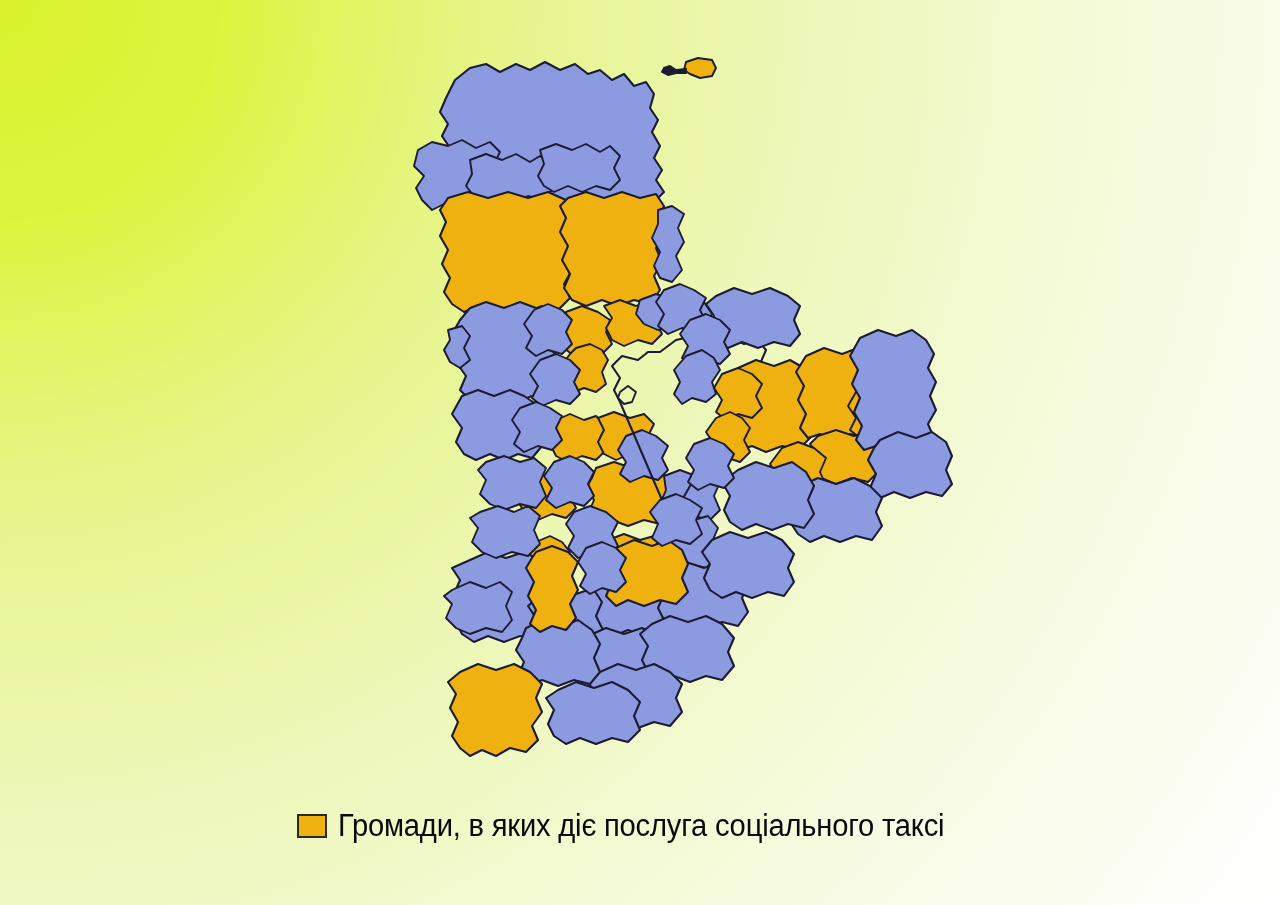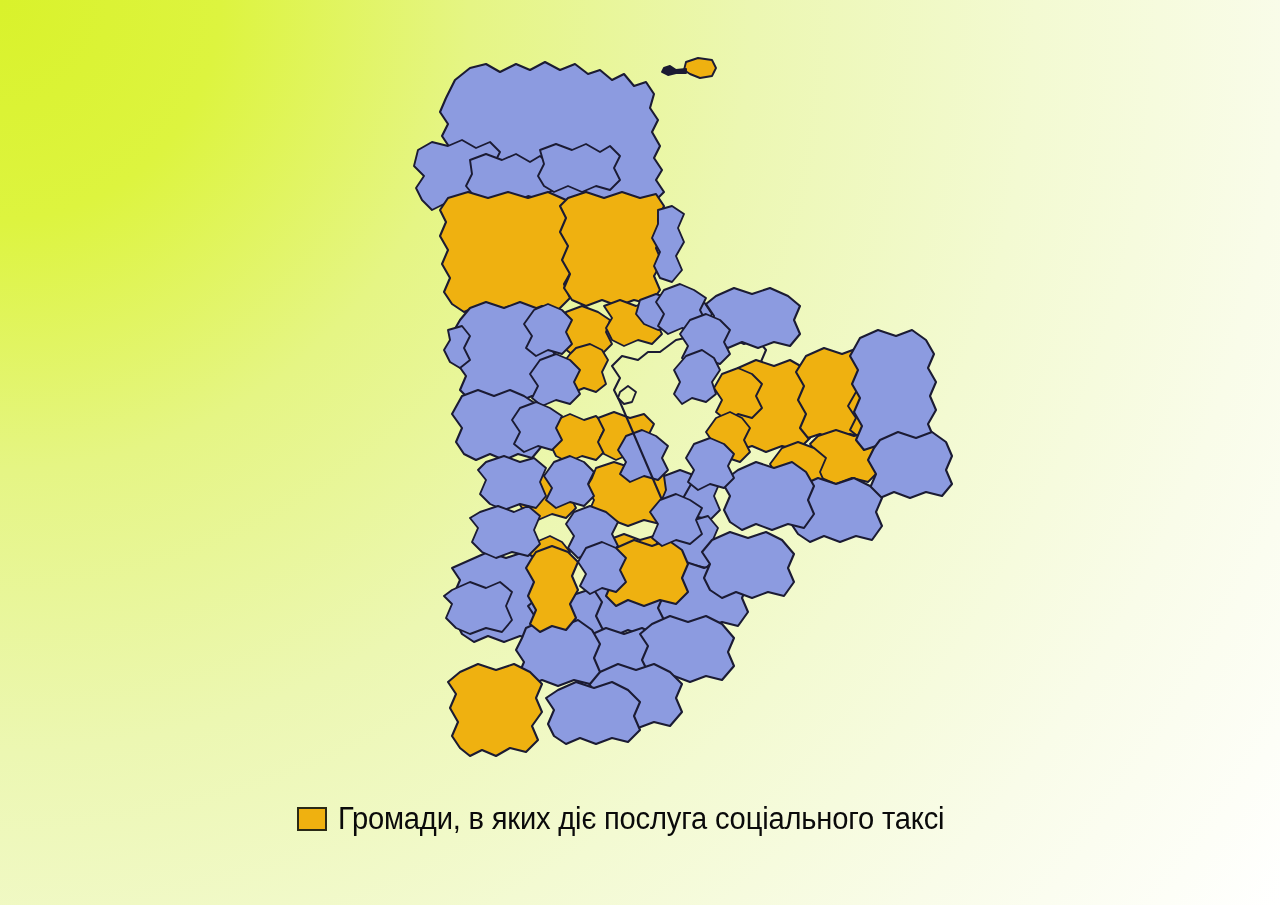--- a/index.html
+++ b/index.html
@@ -49,21 +49,21 @@
     width: 1280px;
     height: 105px;
     display: flex;
     align-items: flex-start;
     justify-content: center;
   }
   #legend-inner {
     display: flex;
     align-items: center;
     gap: 11px;
-    margin-top: 3px;
+    margin-top: 10px;
   }
   #legend-swatch {
     width: 30px;
     height: 24px;
     border: 2px solid #2a2a16;
     box-sizing: border-box;
     flex: 0 0 auto;
   }
   #legend-label {
     font-family: "Liberation Sans", "DejaVu Sans", sans-serif;

